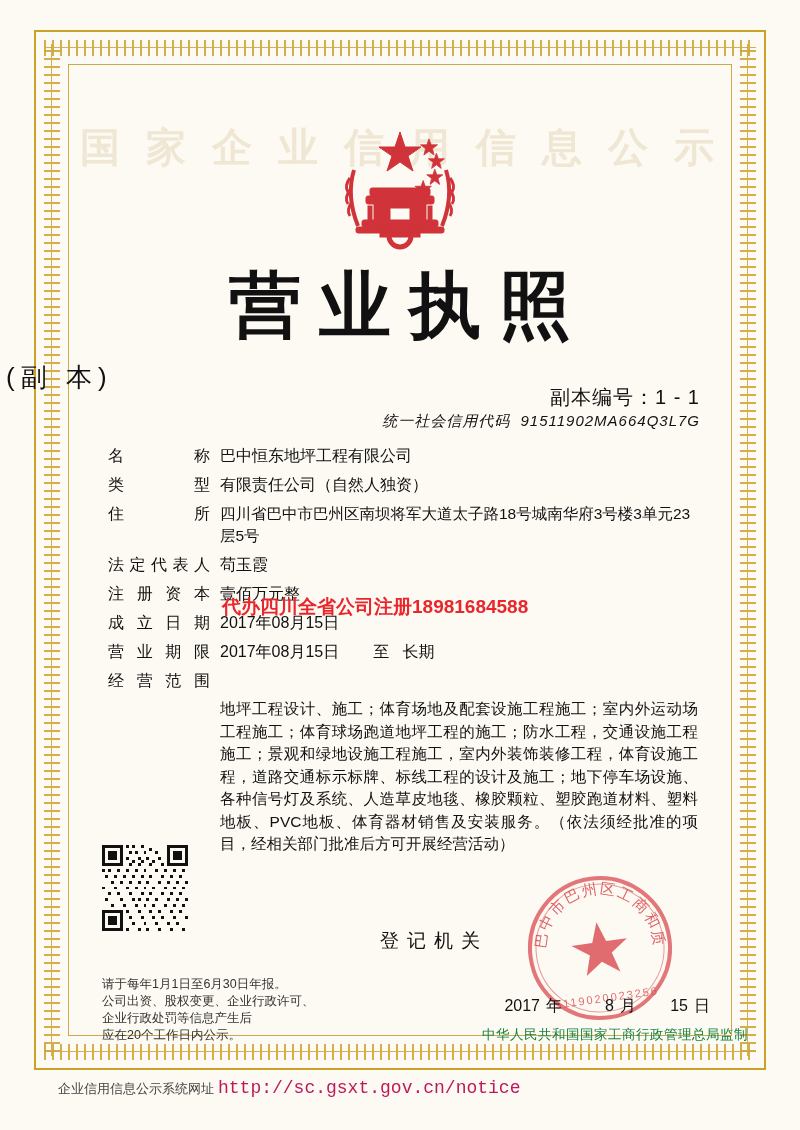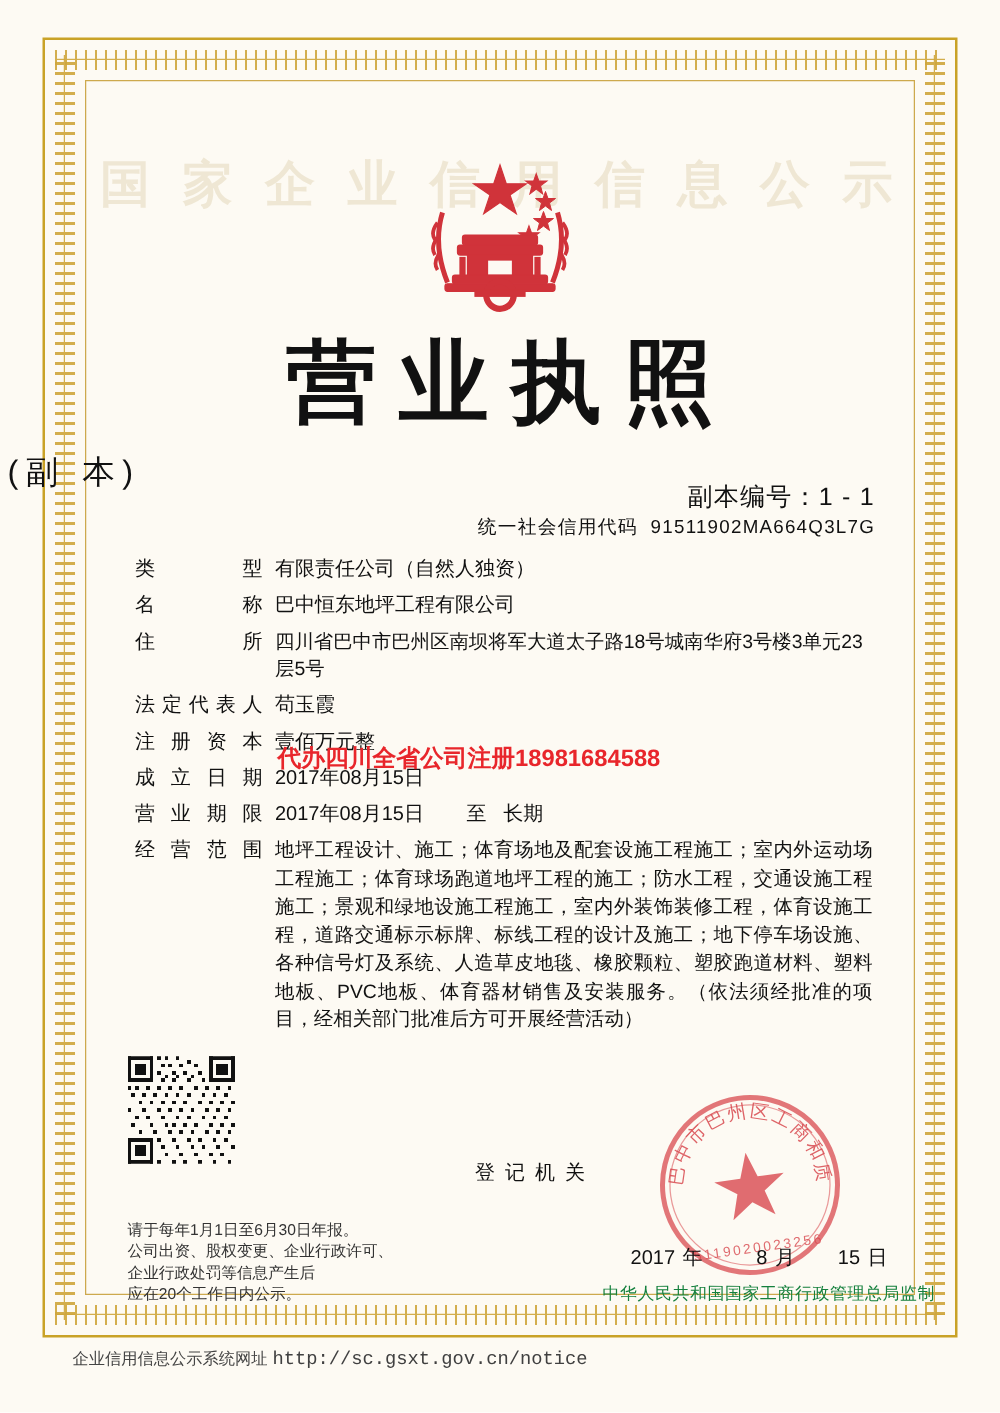--- a/index.html
+++ b/index.html
@@ -122,20 +122,21 @@
     font-size: 20px;
     color: #111;
     letter-spacing: 1px;
   }
   .credit-code {
     position: absolute;
     right: 100px; top: 412px;
     font-size: 15px;
     color: #111;
     letter-spacing: 1px;
+    font-style: italic;
   }
 
   
   .fields {
     position: absolute;
     left: 108px;
     top: 445px;
     width: 590px;
   }
   .row {
@@ -161,20 +162,21 @@
     line-height: 22px;
   }
   .row-value.small {
     font-size: 15.5px;
     line-height: 22px;
   }
   .scope .row-value {
     font-size: 15.5px;
     line-height: 22.5px;
     text-align: justify;
+    margin-top: 28px;
   }
   .term-parts {
     display: flex;
     gap: 34px;
   }
 
   
   .red-overlay {
     position: absolute;
     left: 222px;
@@ -193,21 +195,21 @@
     top: 845px;
     width: 86px;
     height: 86px;
   }
 
   
   .authority {
     position: absolute;
     left: 380px;
     top: 928px;
-    font-size: 16px;
+    font-size: 19px;
     letter-spacing: 8px;
     color: #111;
   }
   .seal {
     position: absolute;
     left: 520px;
     top: 868px;
     width: 160px;
     height: 160px;
   }
@@ -243,22 +245,22 @@
   
   .bottom-left {
     position: absolute;
     left: 58px;
     top: 1078px;
     font-size: 13px;
     color: #444;
   }
   .bottom-left .url {
     font-family: "Liberation Mono", monospace;
-    font-size: 15px;
-    color: #404040;
+    font-size: 18px;
+    color: #be185d;
     margin-left: 4px;
   }
   .bottom-right {
     position: absolute;
     right: 52px;
     top: 1026px;
     font-size: 13.5px;
     color: #15803d;
     letter-spacing: .5px;
   }
@@ -316,26 +318,26 @@
 
   <div class="copy-no">
     <span>副本编号：</span><span>1 - 1</span>
   </div>
   <div class="credit-code">
     <span>统一社会信用代码</span>&nbsp;&nbsp;<span>91511902MA664Q3L7G</span>
   </div>
 
   <div class="fields">
     <div class="row">
+      <div class="row-label">名称</div>
+      <div class="row-value">巴中恒东地坪工程有限公司</div>
+    </div>
+    <div class="row">
       <div class="row-label">类型</div>
       <div class="row-value">有限责任公司（自然人独资）</div>
-    </div>
-    <div class="row">
-      <div class="row-label">名称</div>
-      <div class="row-value">巴中恒东地坪工程有限公司</div>
     </div>
     <div class="row">
       <div class="row-label">住所</div>
       <div class="row-value small">四川省巴中市巴州区南坝将军大道太子路18号城南华府3号楼3单元23层5号</div>
     </div>
     <div class="row">
       <div class="row-label">法定代表人</div>
       <div class="row-value">苟玉霞</div>
     </div>
     <div class="row">

